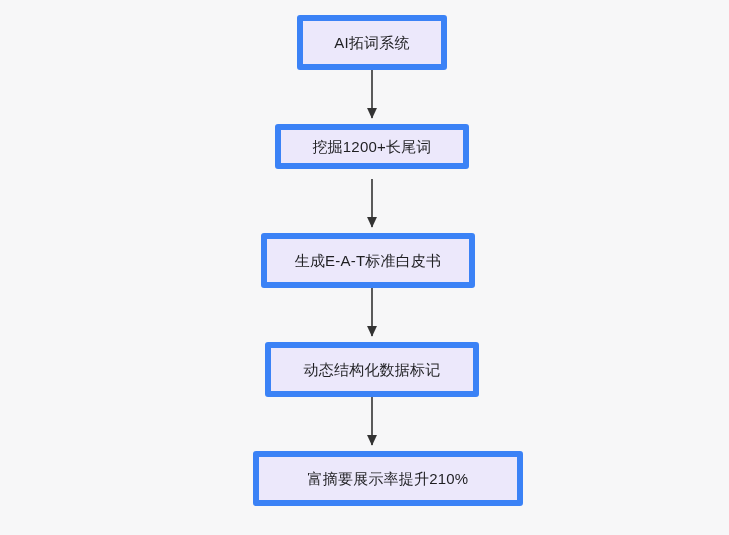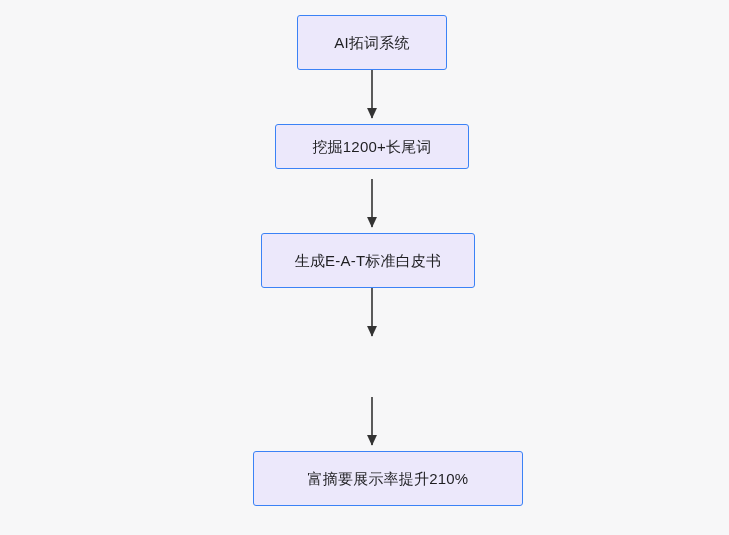--- a/index.html
+++ b/index.html
@@ -15,21 +15,21 @@
   }
   #flow-root {
     position: relative;
     width: 729px;
     height: 535px;
   }
   .node {
     position: absolute;
     box-sizing: border-box;
     background: #ece8fb;
-    border: 1px solid #3b82f6;
+    border: 6px solid #3b82f6;
     border-radius: 3px;
     display: flex;
     align-items: center;
     justify-content: center;
     color: #1f1f22;
     font-size: 15px;
     line-height: 1.2;
     letter-spacing: 0.2px;
     white-space: nowrap;
   }
@@ -67,18 +67,21 @@
   </div>
 
   <div class="node" style="left:275px; top:124px; width:194px; height:45px;">
     <span class="node-label">挖掘1200+长尾词</span>
   </div>
 
   <div class="node" style="left:261px; top:233px; width:214px; height:55px;">
     <span class="node-label">生成E-A-T标准白皮书</span>
   </div>
 
+  <div class="node" style="left:265px; top:342px; width:214px; height:55px;">
+    <span class="node-label">动态结构化数据标记</span>
+  </div>
 
   <div class="node" style="left:253px; top:451px; width:270px; height:55px;">
     <span class="node-label">富摘要展示率提升210%</span>
   </div>
 
 </div>
 
 </body></html>

